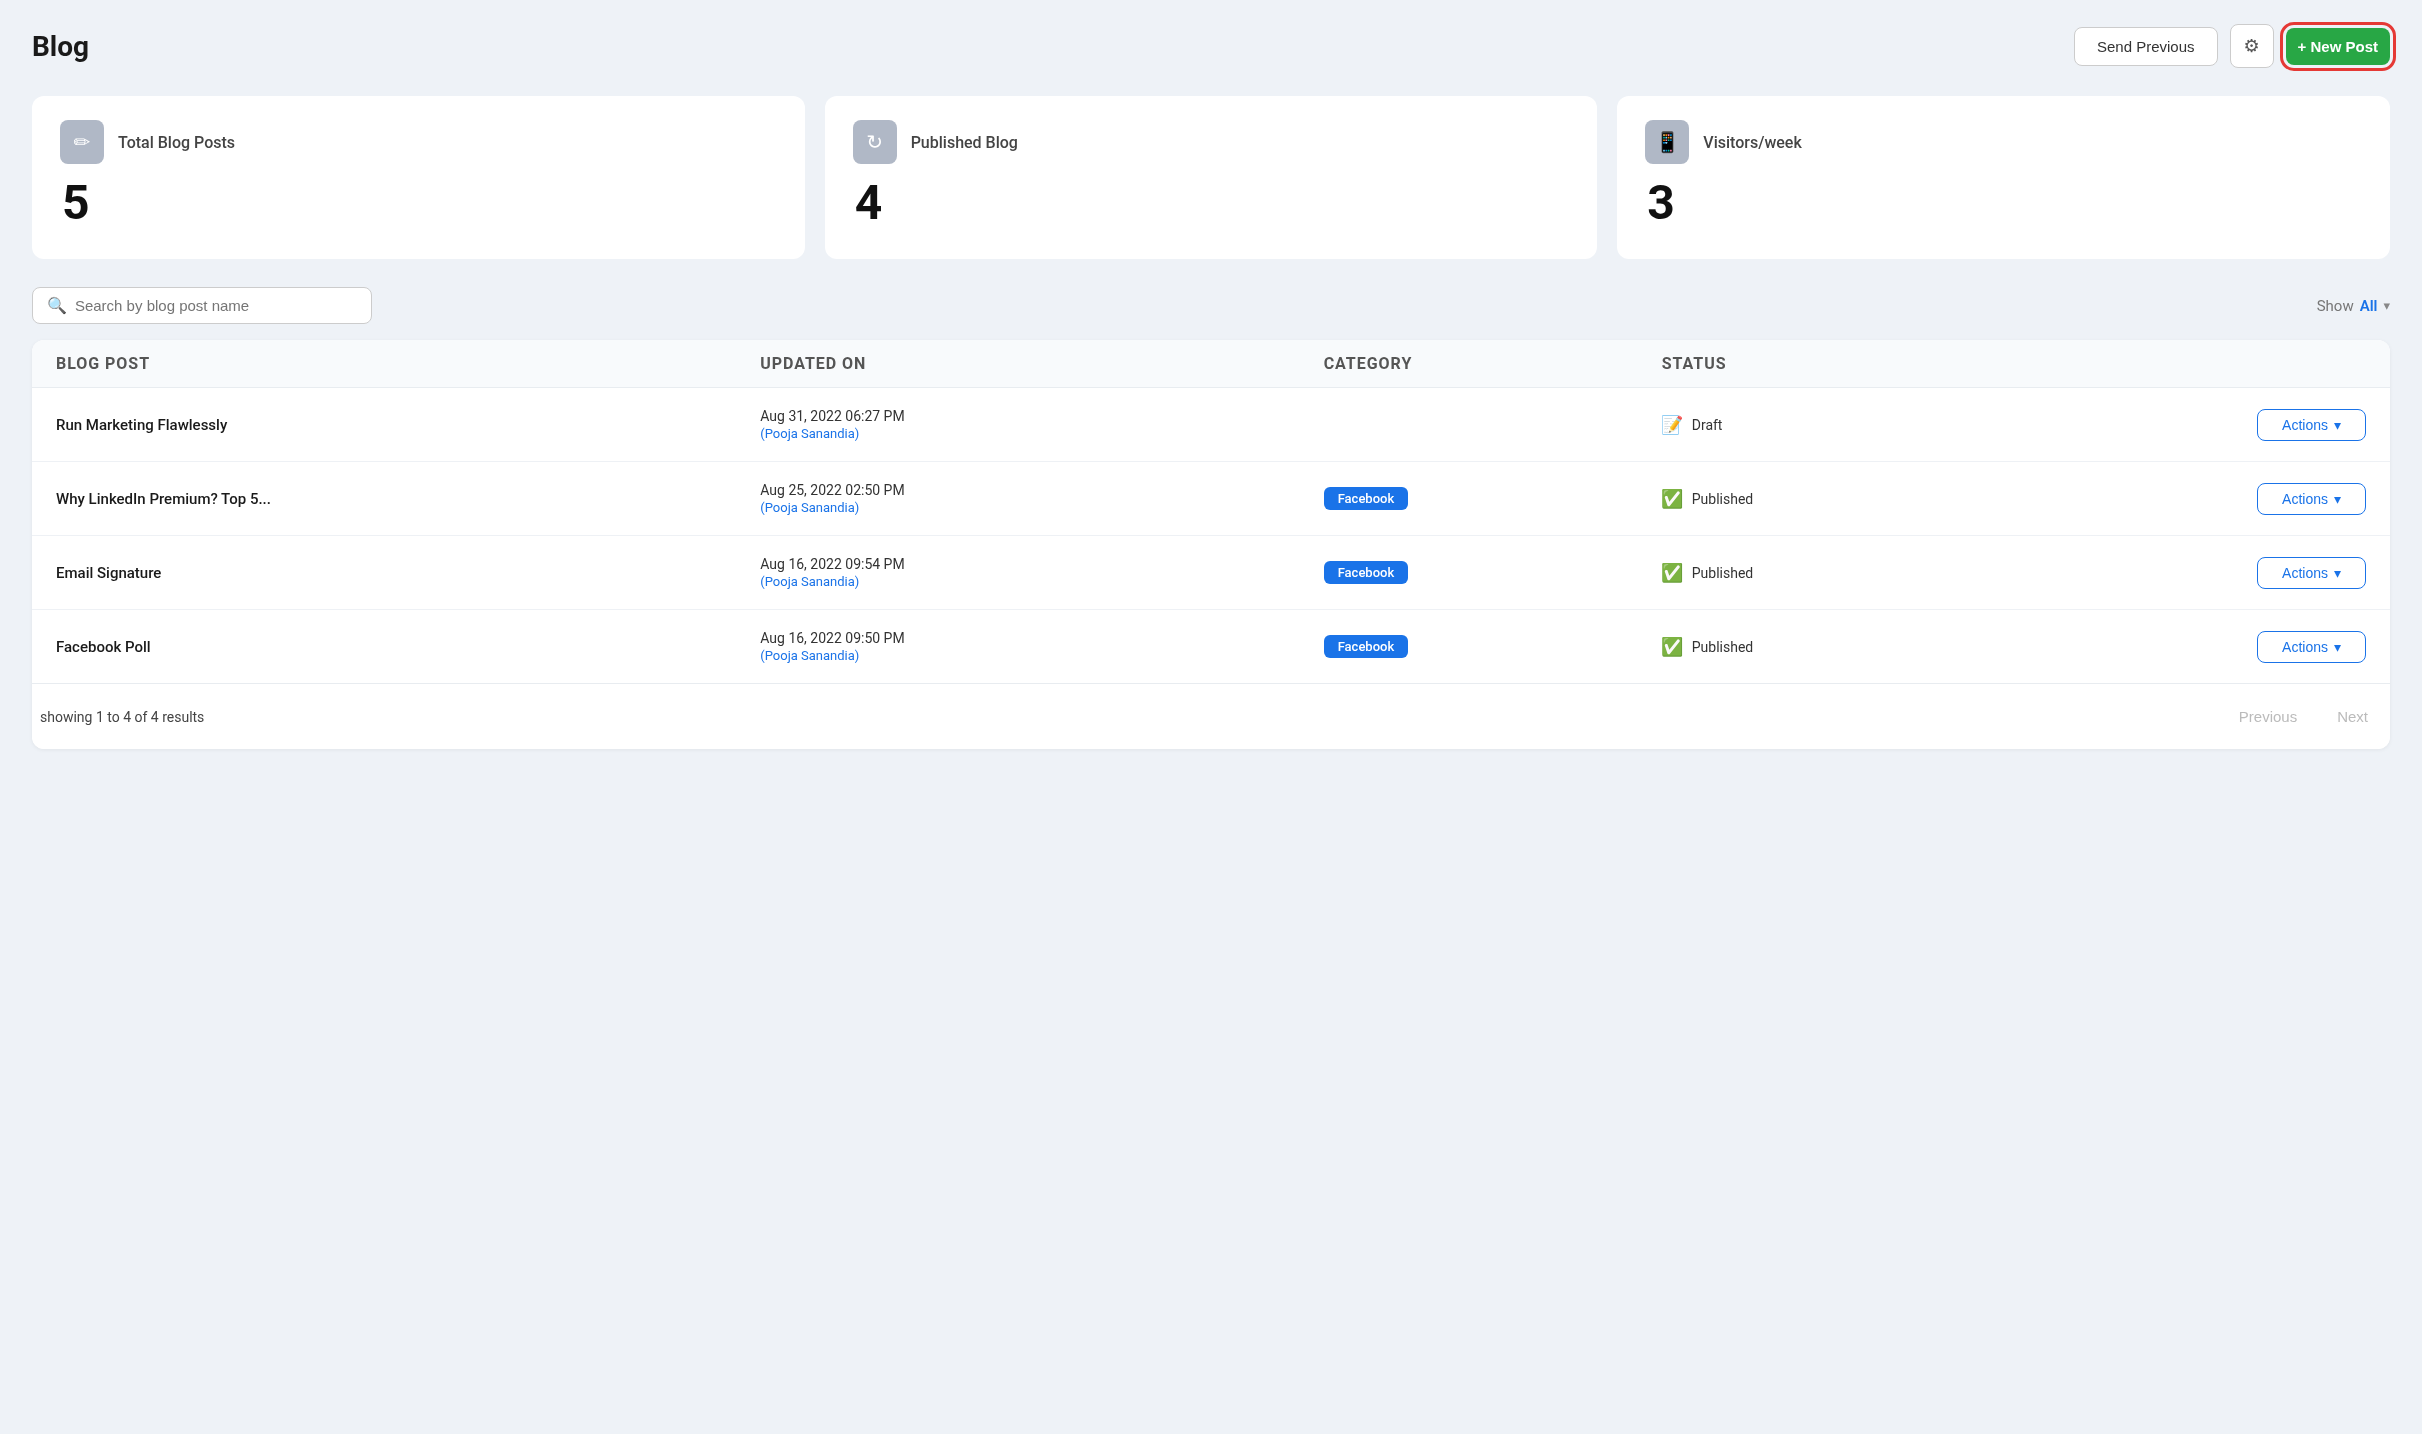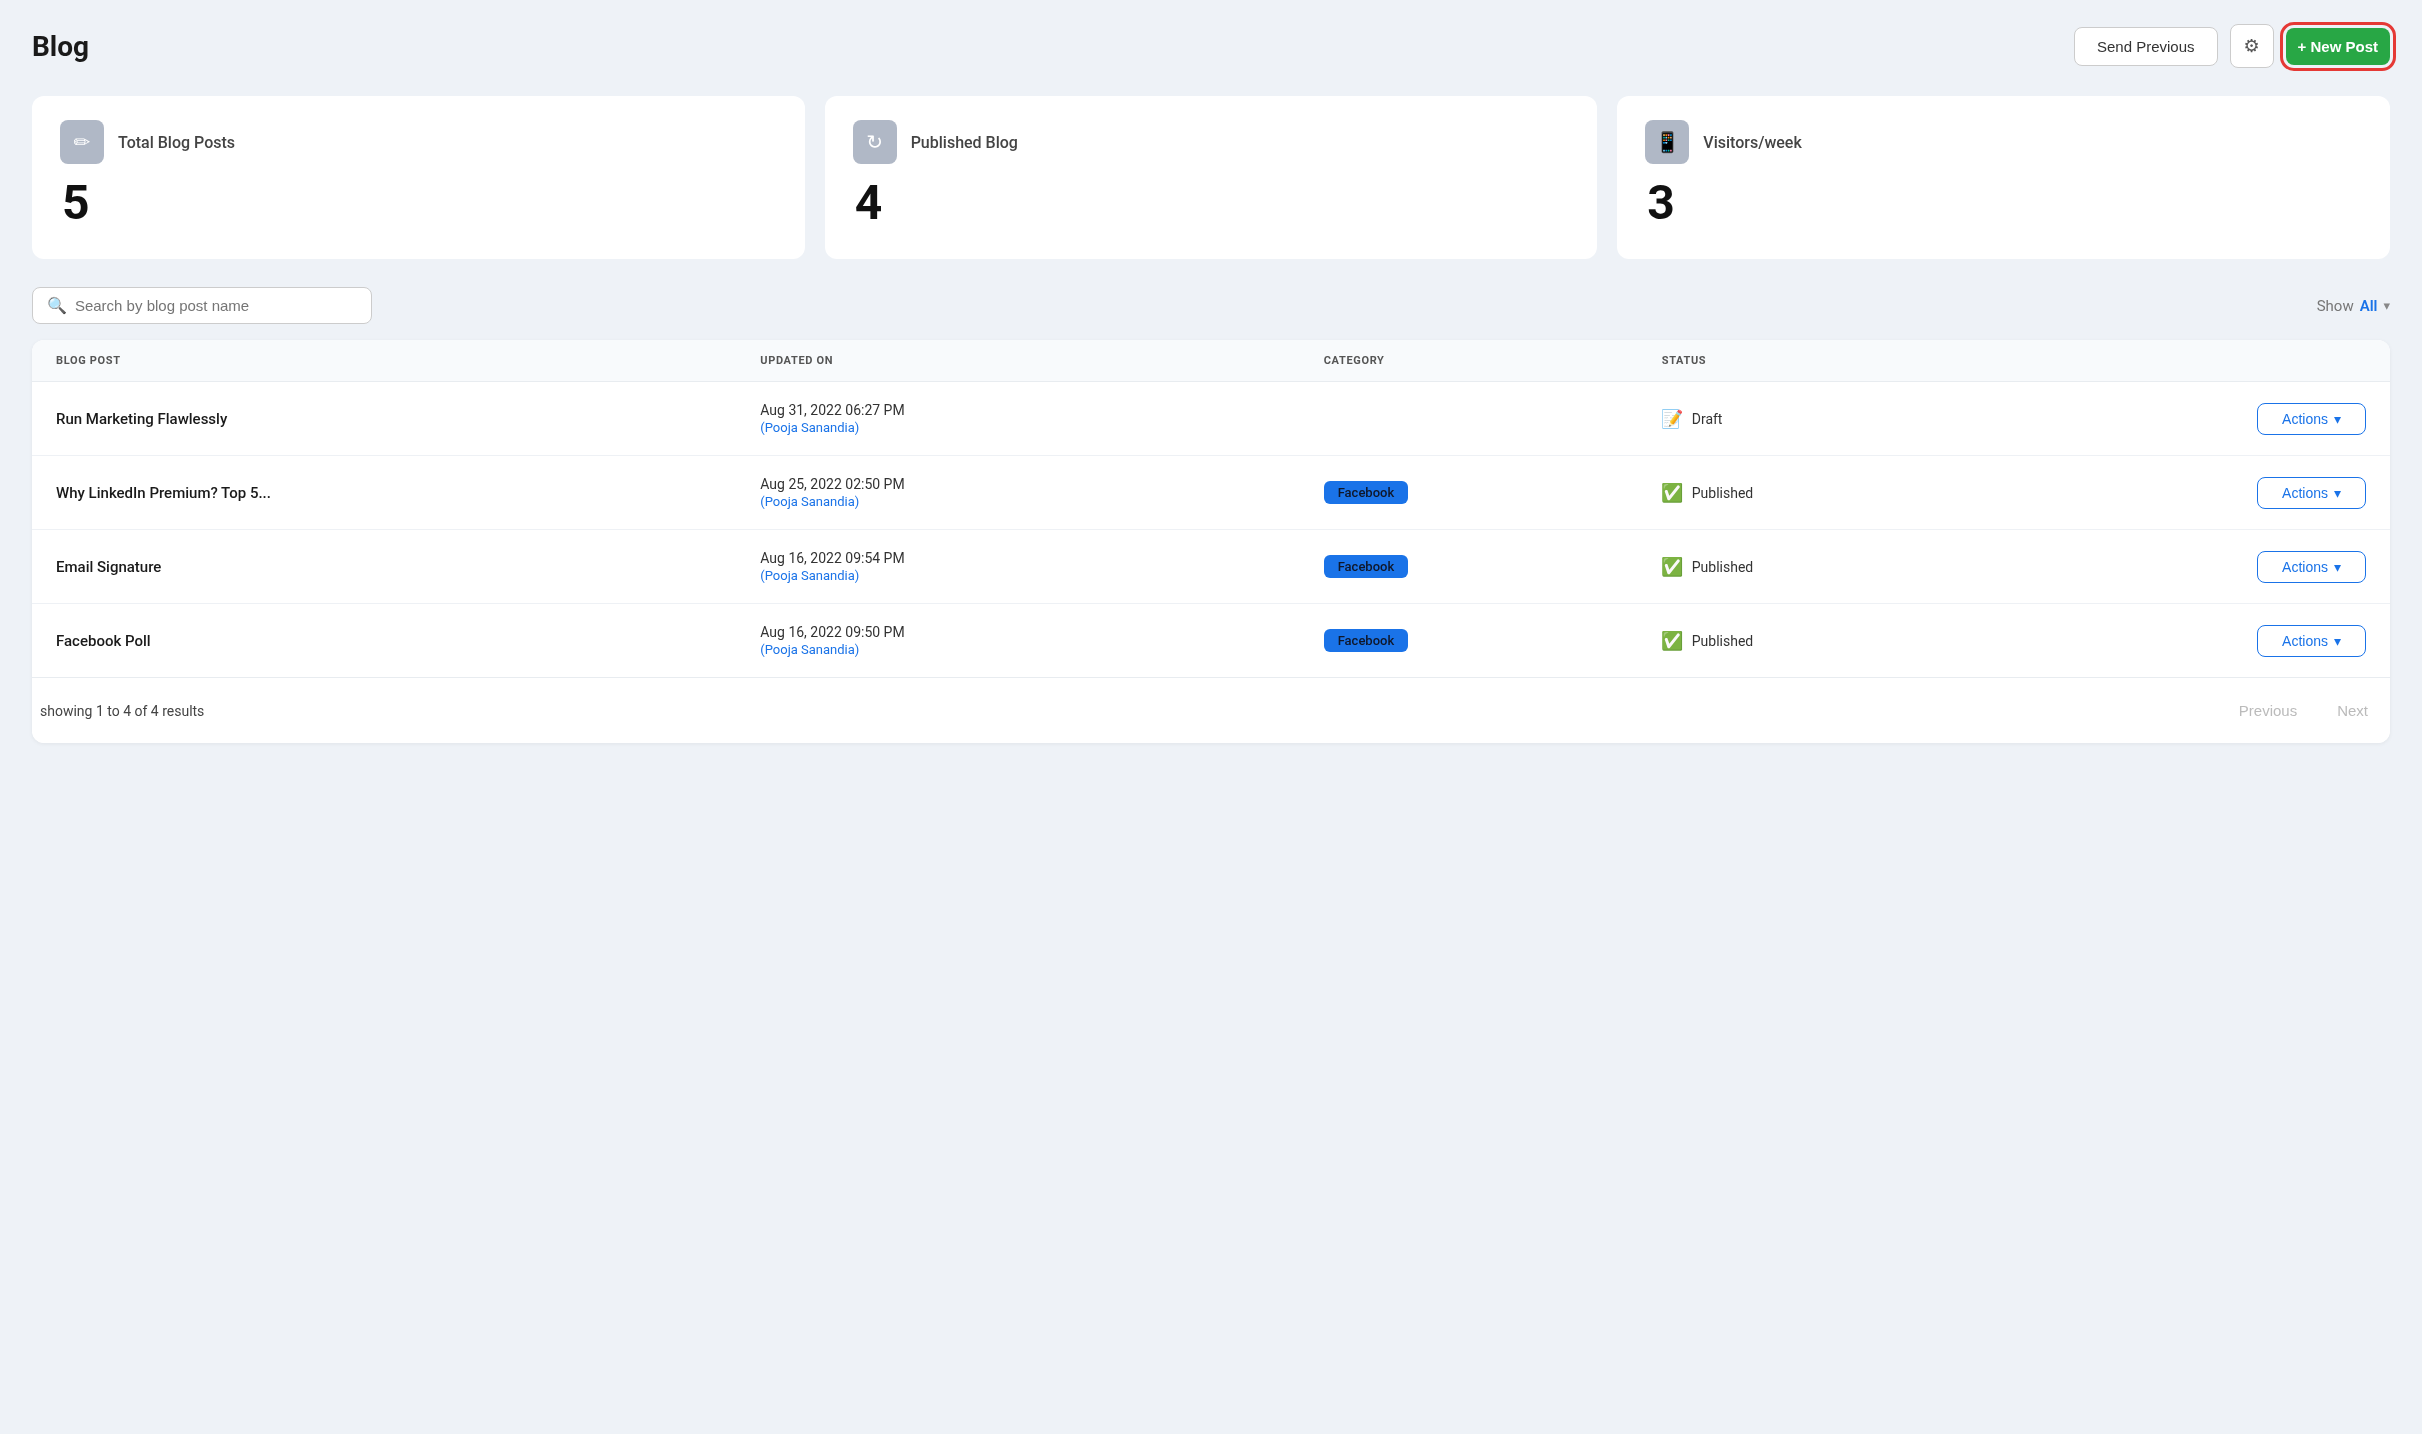--- a/index.html
+++ b/index.html
@@ -158,21 +158,21 @@
       box-shadow: 0 1px 4px rgba(0,0,0,0.06);
     }
     .table-header {
       display: grid;
       grid-template-columns: 2.5fr 2fr 1.2fr 1.5fr 1fr;
       padding: 14px 24px;
       border-bottom: 1.5px solid #e8ecf0;
       background: #f8fafc;
     }
     .table-header-cell {
-      font-size: 11px;
+      font-size: 16px;
       font-weight: 700;
       color: #555;
       letter-spacing: 0.06em;
       text-transform: uppercase;
     }
     .table-row {
       display: grid;
       grid-template-columns: 2.5fr 2fr 1.2fr 1.5fr 1fr;
       padding: 20px 24px;
       border-bottom: 1px solid #eef1f5;
@@ -189,21 +189,21 @@
       color: #333;
     }
     .row-author {
       font-size: 13px;
       color: #1a73e8;
       margin-top: 2px;
     }
     .category-badge {
       display: inline-block;
       background: #1a73e8;
-      color: #0f172a;
+      color: #ffffff;
       border-radius: 6px;
       padding: 4px 14px;
       font-size: 13px;
       font-weight: 500;
     }
     .status-cell {
       display: flex;
       align-items: center;
       gap: 8px;
       font-size: 14px;

